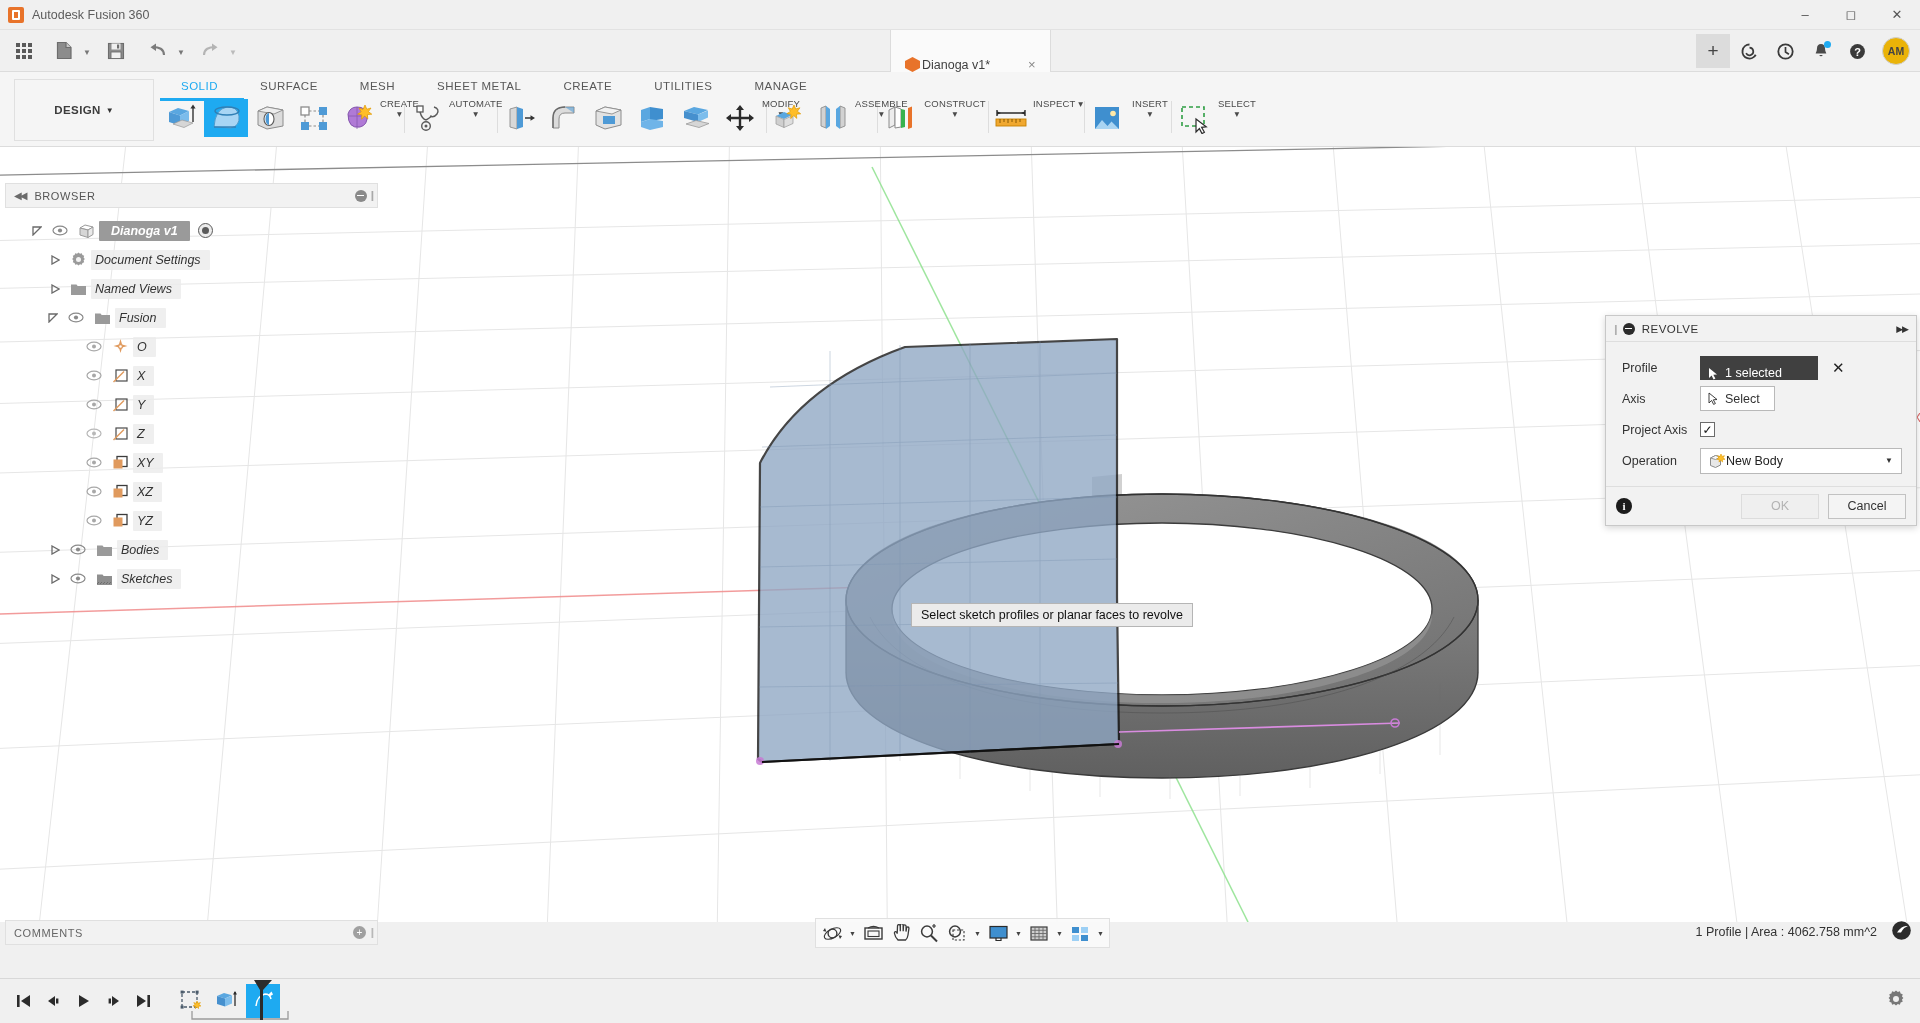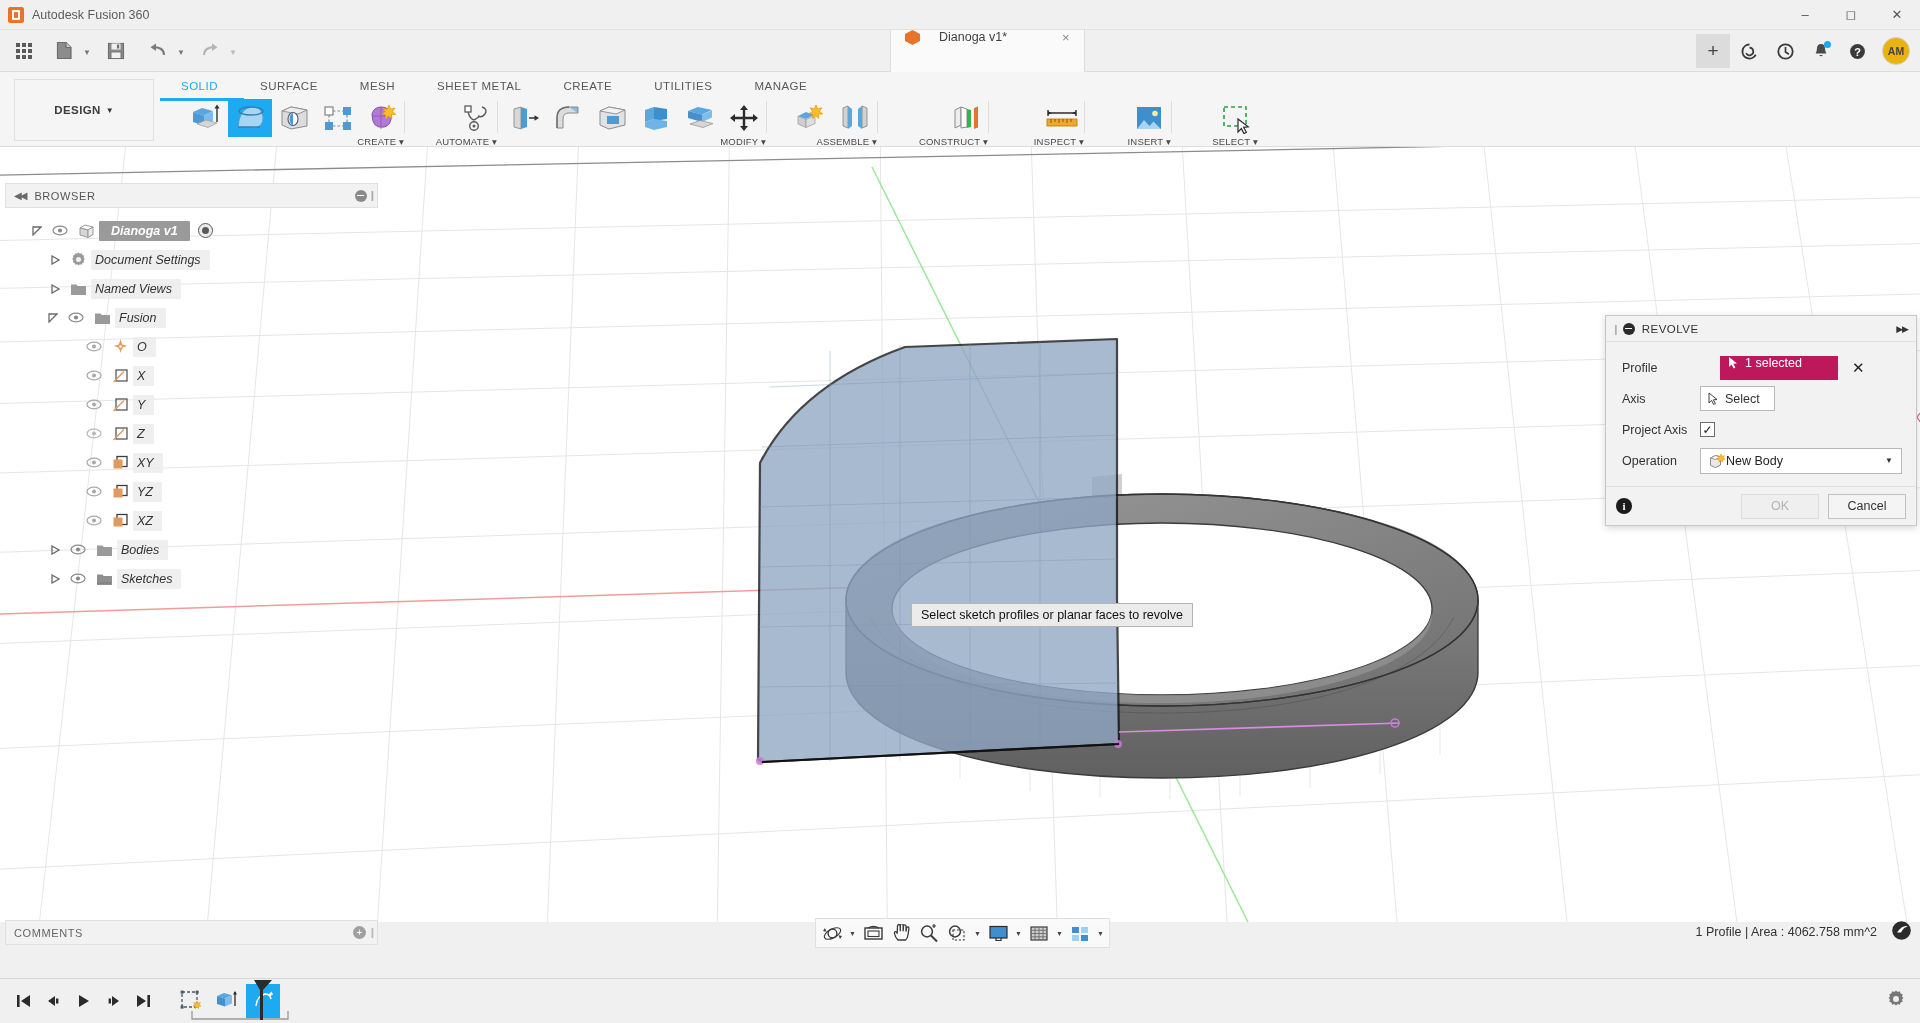--- a/index.html
+++ b/index.html
@@ -54,21 +54,21 @@
   }
   .qat-grid {
     display: grid; grid-template-columns: repeat(3, 4px);
     grid-template-rows: repeat(3, 4px); gap: 2px;
   }
   .qat-grid i { background: #5a5a5a; display: block; }
 
   
   .doctab {
     position: absolute; left: 890px; top: 30px; height: 42px;
-    display: flex; align-items: flex-start; gap: 19px;
+    display: flex; align-items: flex-end; gap: 2px;
     padding: 0 14px; background: #fafafa;
     border-left: 1px solid #dcdcdc; border-right: 1px solid #dcdcdc;
   }
   .doc-cube {
     width: 15px; height: 15px; background: #e8732a;
     clip-path: polygon(50% 0%, 100% 26%, 100% 74%, 50% 100%, 0% 74%, 0% 26%);
   }
   .doctab-label { font-size: 12.5px; color: #3f3f3f; }
   .doctab-close {
     margin-left: 36px; color: #888; font-size: 13px; cursor: pointer;
@@ -112,21 +112,21 @@
   .tab {
     padding: 0 21px; height: 27px; display: flex; align-items: center;
     font-size: 11.5px; color: #585858; letter-spacing: .5px; cursor: pointer;
   }
   .tab.active { color: #1eaaf1; }
 
   .ribbon-body {
     position: absolute; left: 160px; top: 27px; right: 0; height: 48px;
     display: flex; align-items: stretch;
   }
-  .rgroup { display: flex; flex-direction: column; position: relative; align-items: flex-end; }
+  .rgroup { display: flex; flex-direction: row; position: relative; }
   .rgroup-icons { display: flex; align-items: center; height: 38px; }
   .rgroup-lbl {
     text-align: center; font-size: 9.5px; color: #4a4a4a;
     letter-spacing: .2px; height: 12px; line-height: 10px;
   }
   .rsep { width: 1px; background: #dddddd; margin: 2px 0 14px 0; }
   .ribicon {
     width: 44px; height: 38px; display: flex; align-items: center;
     justify-content: center; position: relative; cursor: pointer;
   }
@@ -203,23 +203,23 @@
     width: 12px; height: 12px; border-radius: 50%; background: #2b2b2b;
     display: flex; align-items: center; justify-content: center; flex: none;
   }
   .rv-minus i { width: 7px; height: 1.6px; background: #fff; display: block; }
   .rv-title { font-size: 11.5px; color: #333; letter-spacing: .5px; }
   .rv-expand { margin-left: auto; color: #333; font-size: 9px; letter-spacing: -1px; }
   .rv-body { padding: 10px 14px 10px 16px; }
   .rv-row { display: flex; align-items: center; min-height: 31px; }
   .rv-lbl { width: 78px; color: #333; font-size: 12.5px; flex: none; }
   .rv-chip {
-    background: #be185d; color: #fff; height: 24px; min-width: 118px;
-    display: flex; align-items: flex-start; gap: 6px; padding: 0 12px 0 8px;
-    font-size: 12.5px; cursor: pointer; margin-left: 20px;
+    background: #404040; color: #fff; height: 24px; min-width: 118px;
+    display: flex; align-items: flex-end; gap: 6px; padding: 0 12px 0 8px;
+    font-size: 12.5px; cursor: pointer;
   }
   .rv-x { margin-left: 14px; color: #222; font-size: 15px; cursor: pointer; }
   .rv-selbtn {
     background: #fff; border: 1px solid #b9b9b9; height: 25px;
     display: flex; align-items: center; gap: 6px; padding: 0 14px 0 7px;
     font-size: 12.5px; color: #333; cursor: pointer;
   }
   .rv-check {
     width: 15px; height: 15px; background: #fff; border: 1.4px solid #6b6b6b;
     display: flex; align-items: center; justify-content: center;
@@ -935,37 +935,37 @@
               <ellipse cx="8" cy="5.5" rx="7" ry="4.3" fill="none" stroke="#a8a8a8" stroke-width="1.2"></ellipse>
               <circle cx="8" cy="5.5" r="2" fill="#a8a8a8"></circle>
             </svg>
         </span>
         <span class="ticon">
           <svg width="17" height="16" viewBox="0 0 17 16">
               <rect x="5" y="1.5" width="10" height="10" fill="none" stroke="#3c3c3c" stroke-width="1.3"></rect>
               <rect x="1.5" y="4.5" width="9" height="9" fill="#e09a5e"></rect>
             </svg>
         </span>
-        <span class="tlabel">YZ</span>
+        <span class="tlabel">XZ</span>
       </div>
 
       <div class="trow" style="padding-left:76px">
         <span class="eye">
           <svg width="16" height="11" viewBox="0 0 16 11">
               <ellipse cx="8" cy="5.5" rx="7" ry="4.3" fill="none" stroke="#a8a8a8" stroke-width="1.2"></ellipse>
               <circle cx="8" cy="5.5" r="2" fill="#a8a8a8"></circle>
             </svg>
         </span>
         <span class="ticon">
           <svg width="17" height="16" viewBox="0 0 17 16">
               <rect x="5" y="1.5" width="10" height="10" fill="none" stroke="#3c3c3c" stroke-width="1.3"></rect>
               <rect x="1.5" y="4.5" width="9" height="9" fill="#e09a5e"></rect>
             </svg>
         </span>
-        <span class="tlabel">XZ</span>
+        <span class="tlabel">YZ</span>
       </div>
 
       <div class="trow" style="padding-left:40px">
         <span class="arrow-c">
           <svg width="10" height="10" viewBox="0 0 10 10">
               <path d="M2 1 L9 5 L2 9 Z" fill="none" stroke="#6a6a6a" stroke-width="1.3"></path>
             </svg>
         </span>
         <span class="eye">
           <svg width="16" height="11" viewBox="0 0 16 11">

